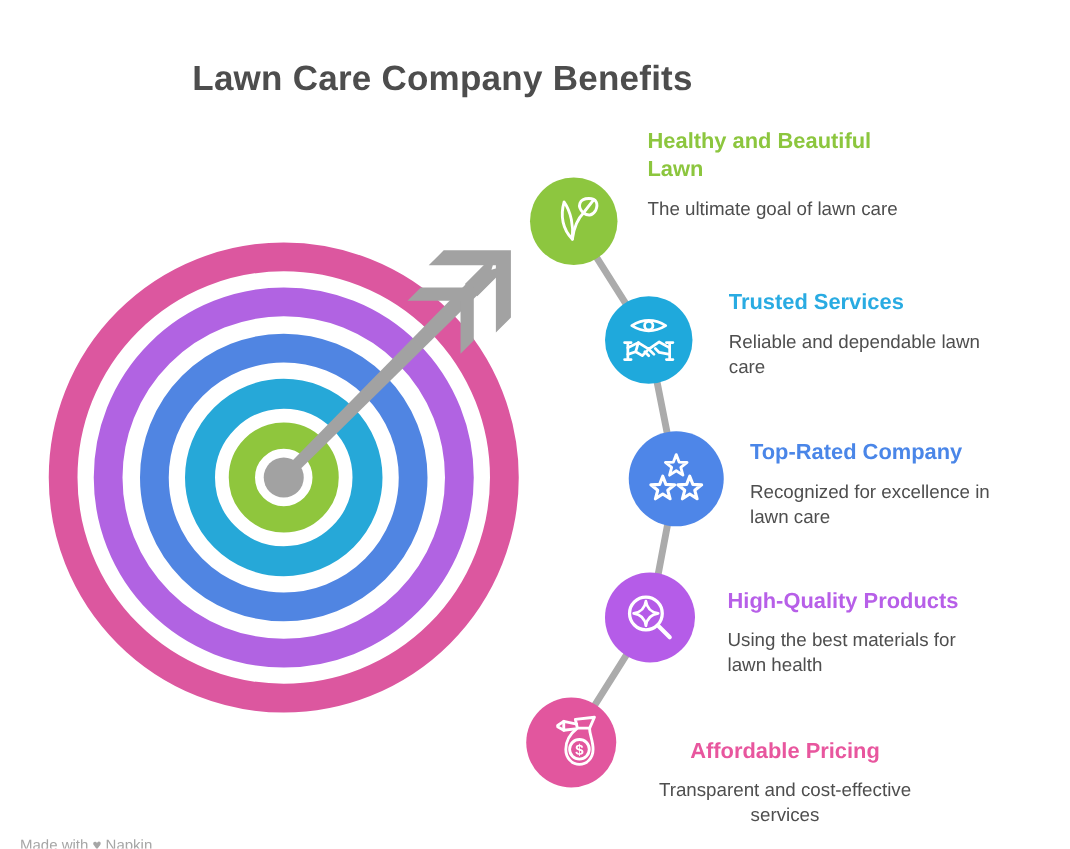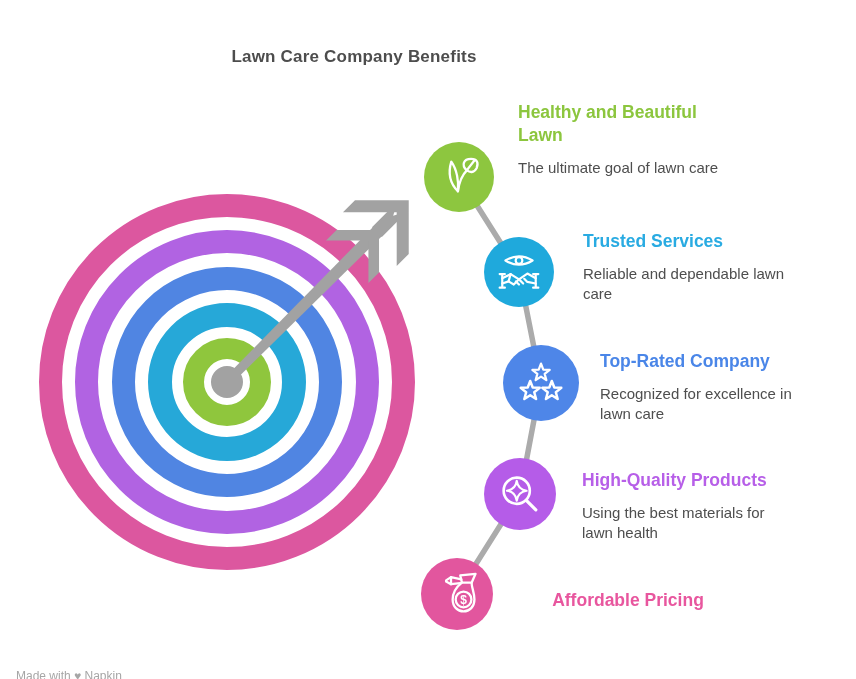--- a/index.html
+++ b/index.html
@@ -1,21 +1,21 @@
 <!DOCTYPE html>
 <html><head>
 <meta charset="utf-8">
 <style>
   html,body{margin:0;padding:0;background:#ffffff;}
   body{font-family:"Liberation Sans", sans-serif;}
   .canvas{position:relative;width:856px;height:679px;background:#ffffff;overflow:hidden;}
 
   .page-title{
     position:absolute;left:0;top:47px;width:708px;
-    text-align:center;font-size:17px;font-weight:700;color:#4d4d4d;
+    text-align:center;font-size:28px;font-weight:700;color:#4d4d4d;
     letter-spacing:.2px;
   }
 
   svg.bg{position:absolute;left:0;top:0;}
 
   .node{
     position:absolute;border-radius:50%;
     display:flex;align-items:center;justify-content:center;
   }
   .node svg{display:block;}
@@ -134,17 +134,18 @@
   <div class="benefit-item pos-3">
     <p class="item-title" style="color: rgb(183, 95, 232);">High-Quality Products</p>
     <p class="item-desc">Using the best materials for lawn health</p>
   </div>
   <div class="benefit-item pos-2">
     <p class="item-title" style="color: rgb(74, 134, 232);">Top-Rated Company</p>
     <p class="item-desc">Recognized for excellence in lawn care</p>
   </div>
   <div class="benefit-item pos-4">
     <p class="item-title" style="color: rgb(232, 86, 158);">Affordable Pricing</p>
+    <p class="item-desc">Transparent and cost-effective services</p>
   </div>
 
   <div class="watermark">Made with ♥ Napkin</div>
 
 </div>
 
 </body></html>

